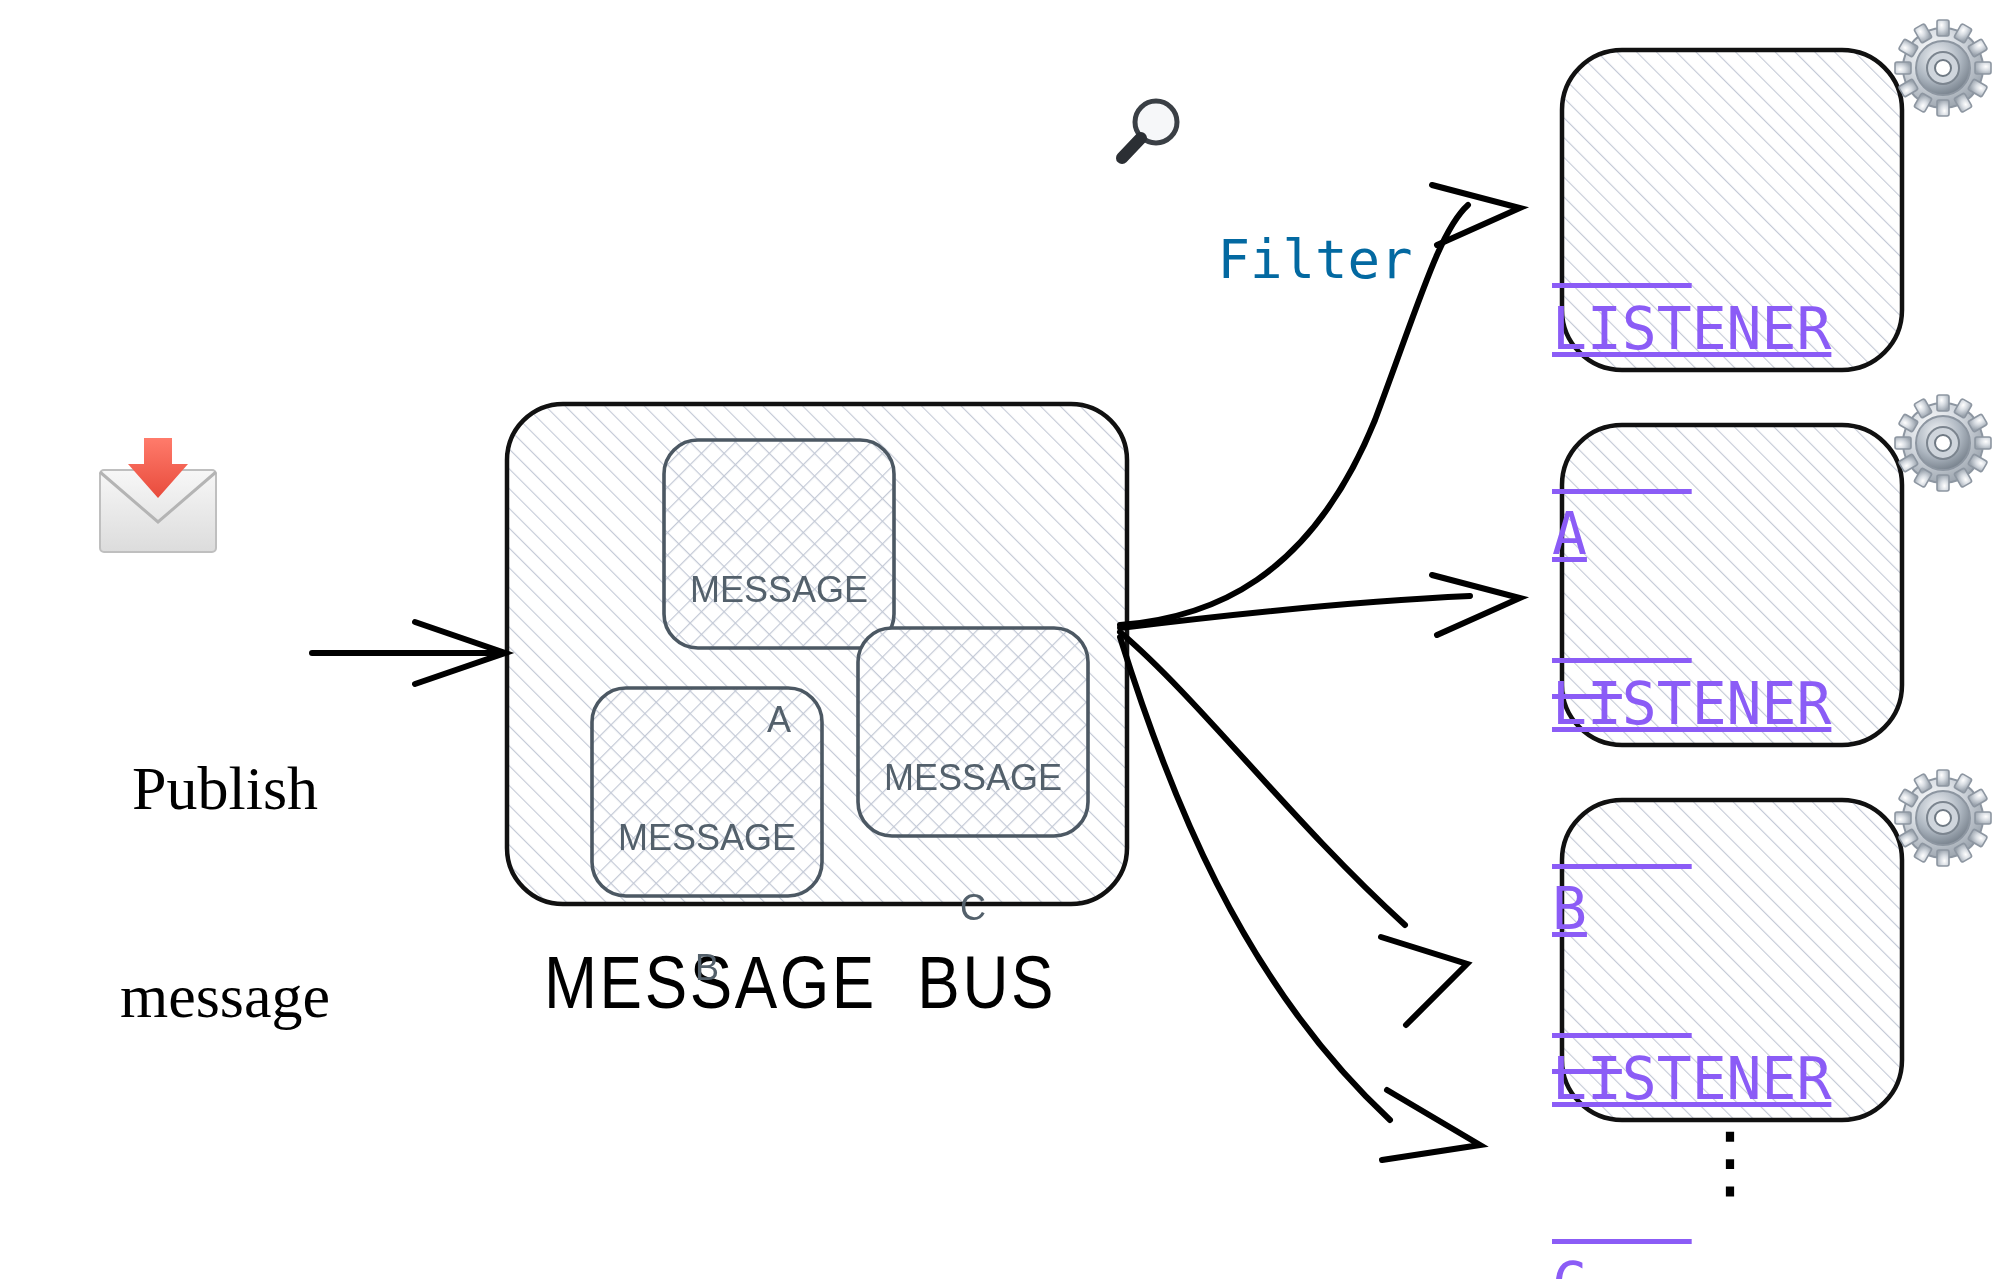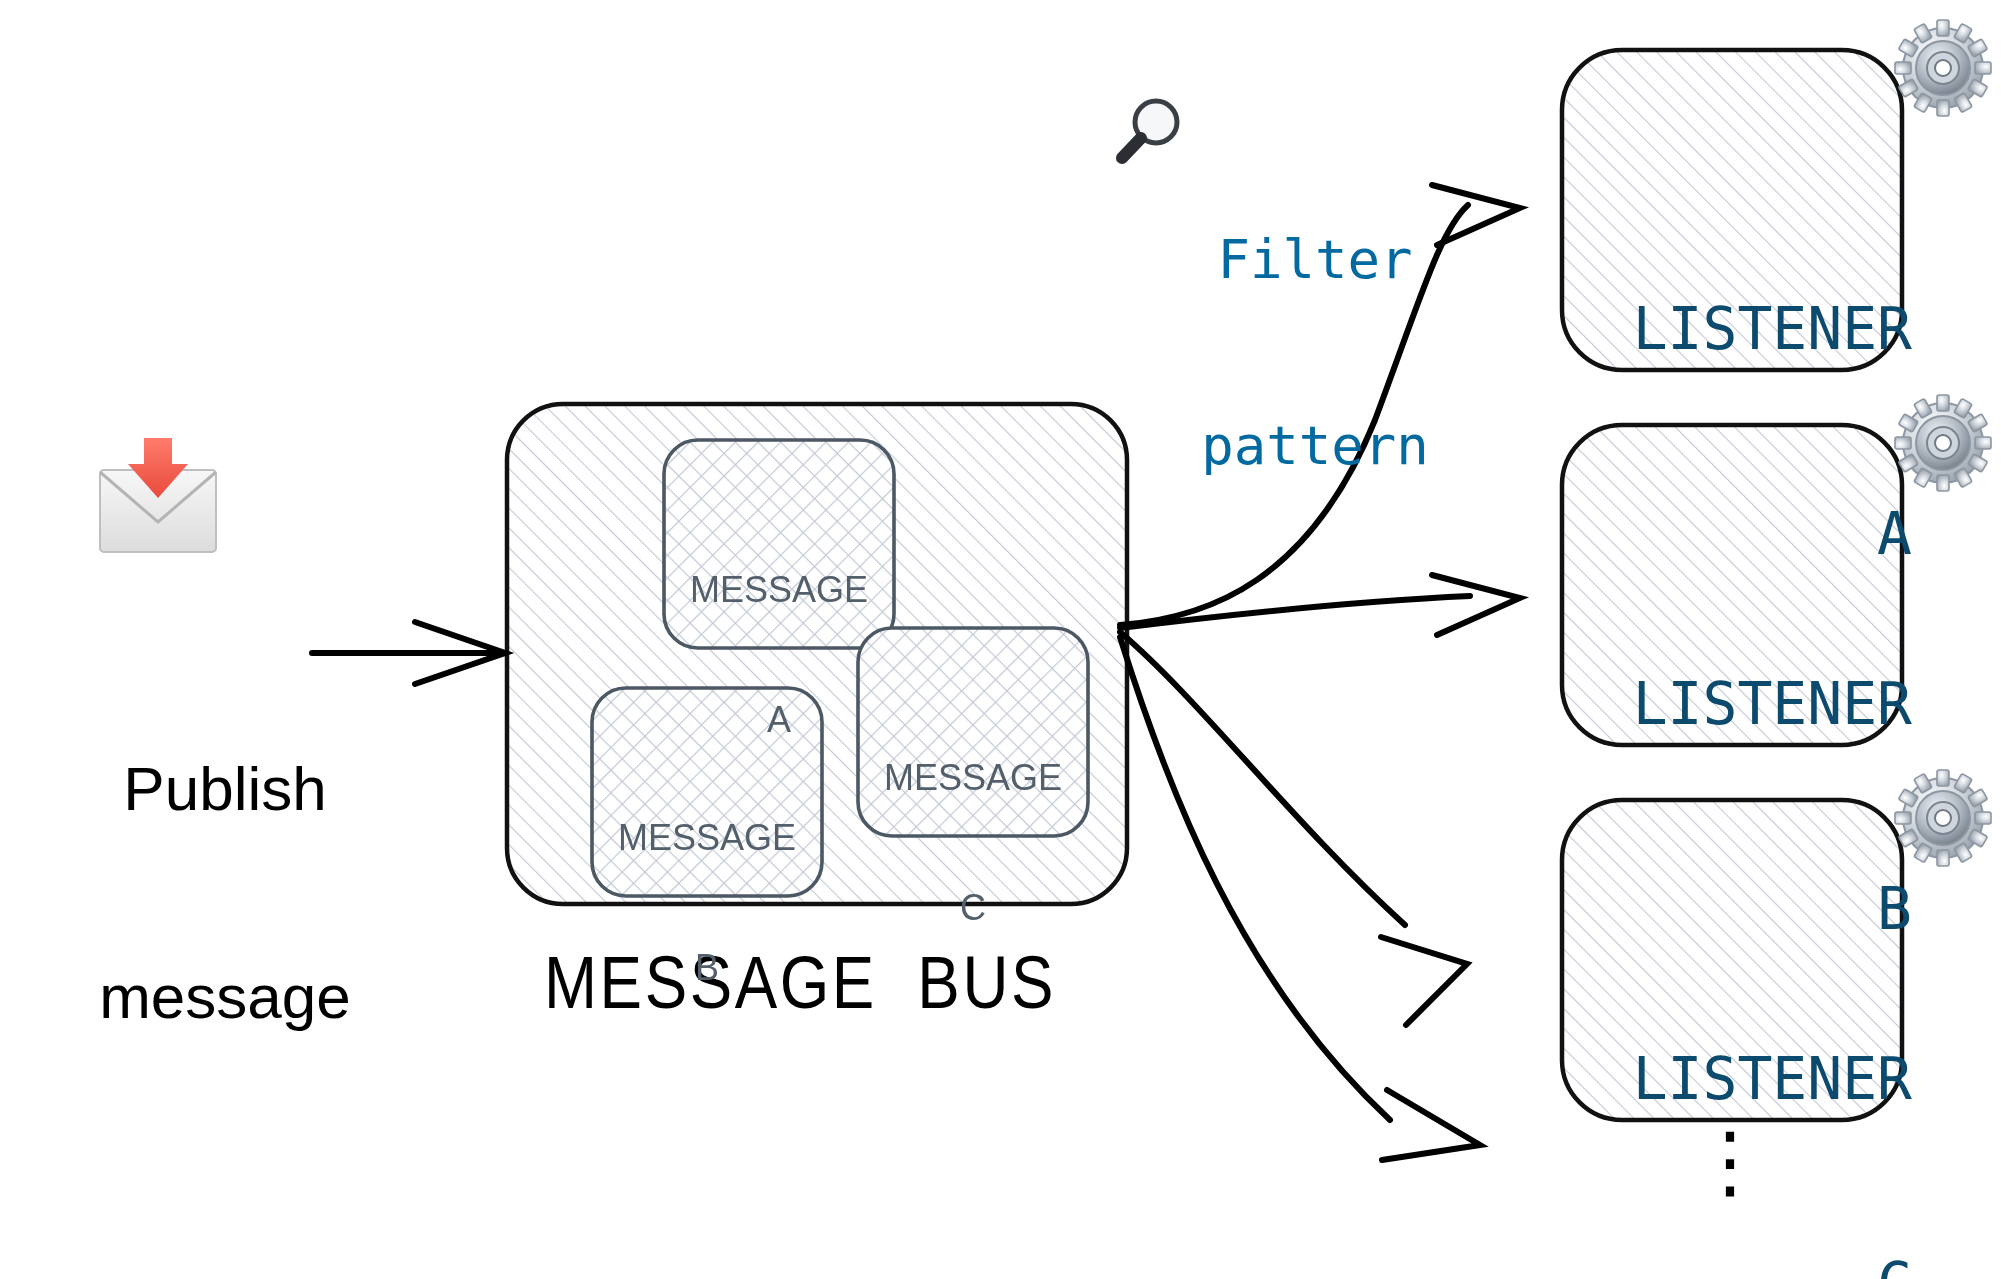--- a/index.html
+++ b/index.html
@@ -24,21 +24,21 @@
   .overlay-text {
     position: absolute;
     white-space: pre;
     pointer-events: none;
   }
   .publish-label {
     left: 40px;
     top: 615px;
     width: 370px;
     text-align: center;
-    font-family: Liberation Sans, sans-serif;
+    font-family: Liberation Serif, serif;
     font-size: 62px;
     line-height: 1.12;
     color: #000000;
   }
   .filter-label {
     left: 1150px;
     top: 105px;
     width: 330px;
     text-align: center;
     font-family: "DejaVu Sans Mono", monospace;
@@ -55,23 +55,24 @@
     font-size: 74px;
     letter-spacing: 3px;
     color: #000000;
     transform: scaleX(0.86);
     transform-origin: center top;
   }
   .listener-label {
     font-family: "DejaVu Sans Mono", monospace;
     font-size: 58px;
     line-height: 1.18;
-    color: #0c4a6e;
-    text-align: right;
+    color: #8b5cf6;
+    text-align: left;
     width: 360px;
+    text-decoration: underline;
   }
   .msg-label {
     font-family: "Liberation Sans", sans-serif;
     font-size: 36px;
     line-height: 1.2;
     color: #53606b;
     text-align: center;
   }
 </style>
 </head>
@@ -226,21 +227,20 @@
     </g>
   </svg>
 
   <div class="overlay-text publish-label">
     <div>Publish</div>
     <div>message</div>
   </div>
 
   <div class="overlay-text filter-label">
     <div>Filter</div>
-    <div>pattern</div>
   </div>
 
   <div class="overlay-text bus-label">MESSAGE  BUS</div>
 
   <div class="overlay-text msg-label" style="left:664px; top:482px; width:230px;">
     <div>MESSAGE</div>
     <div>A</div>
   </div>
 
   <div class="overlay-text msg-label" style="left:592px; top:730px; width:230px;">

